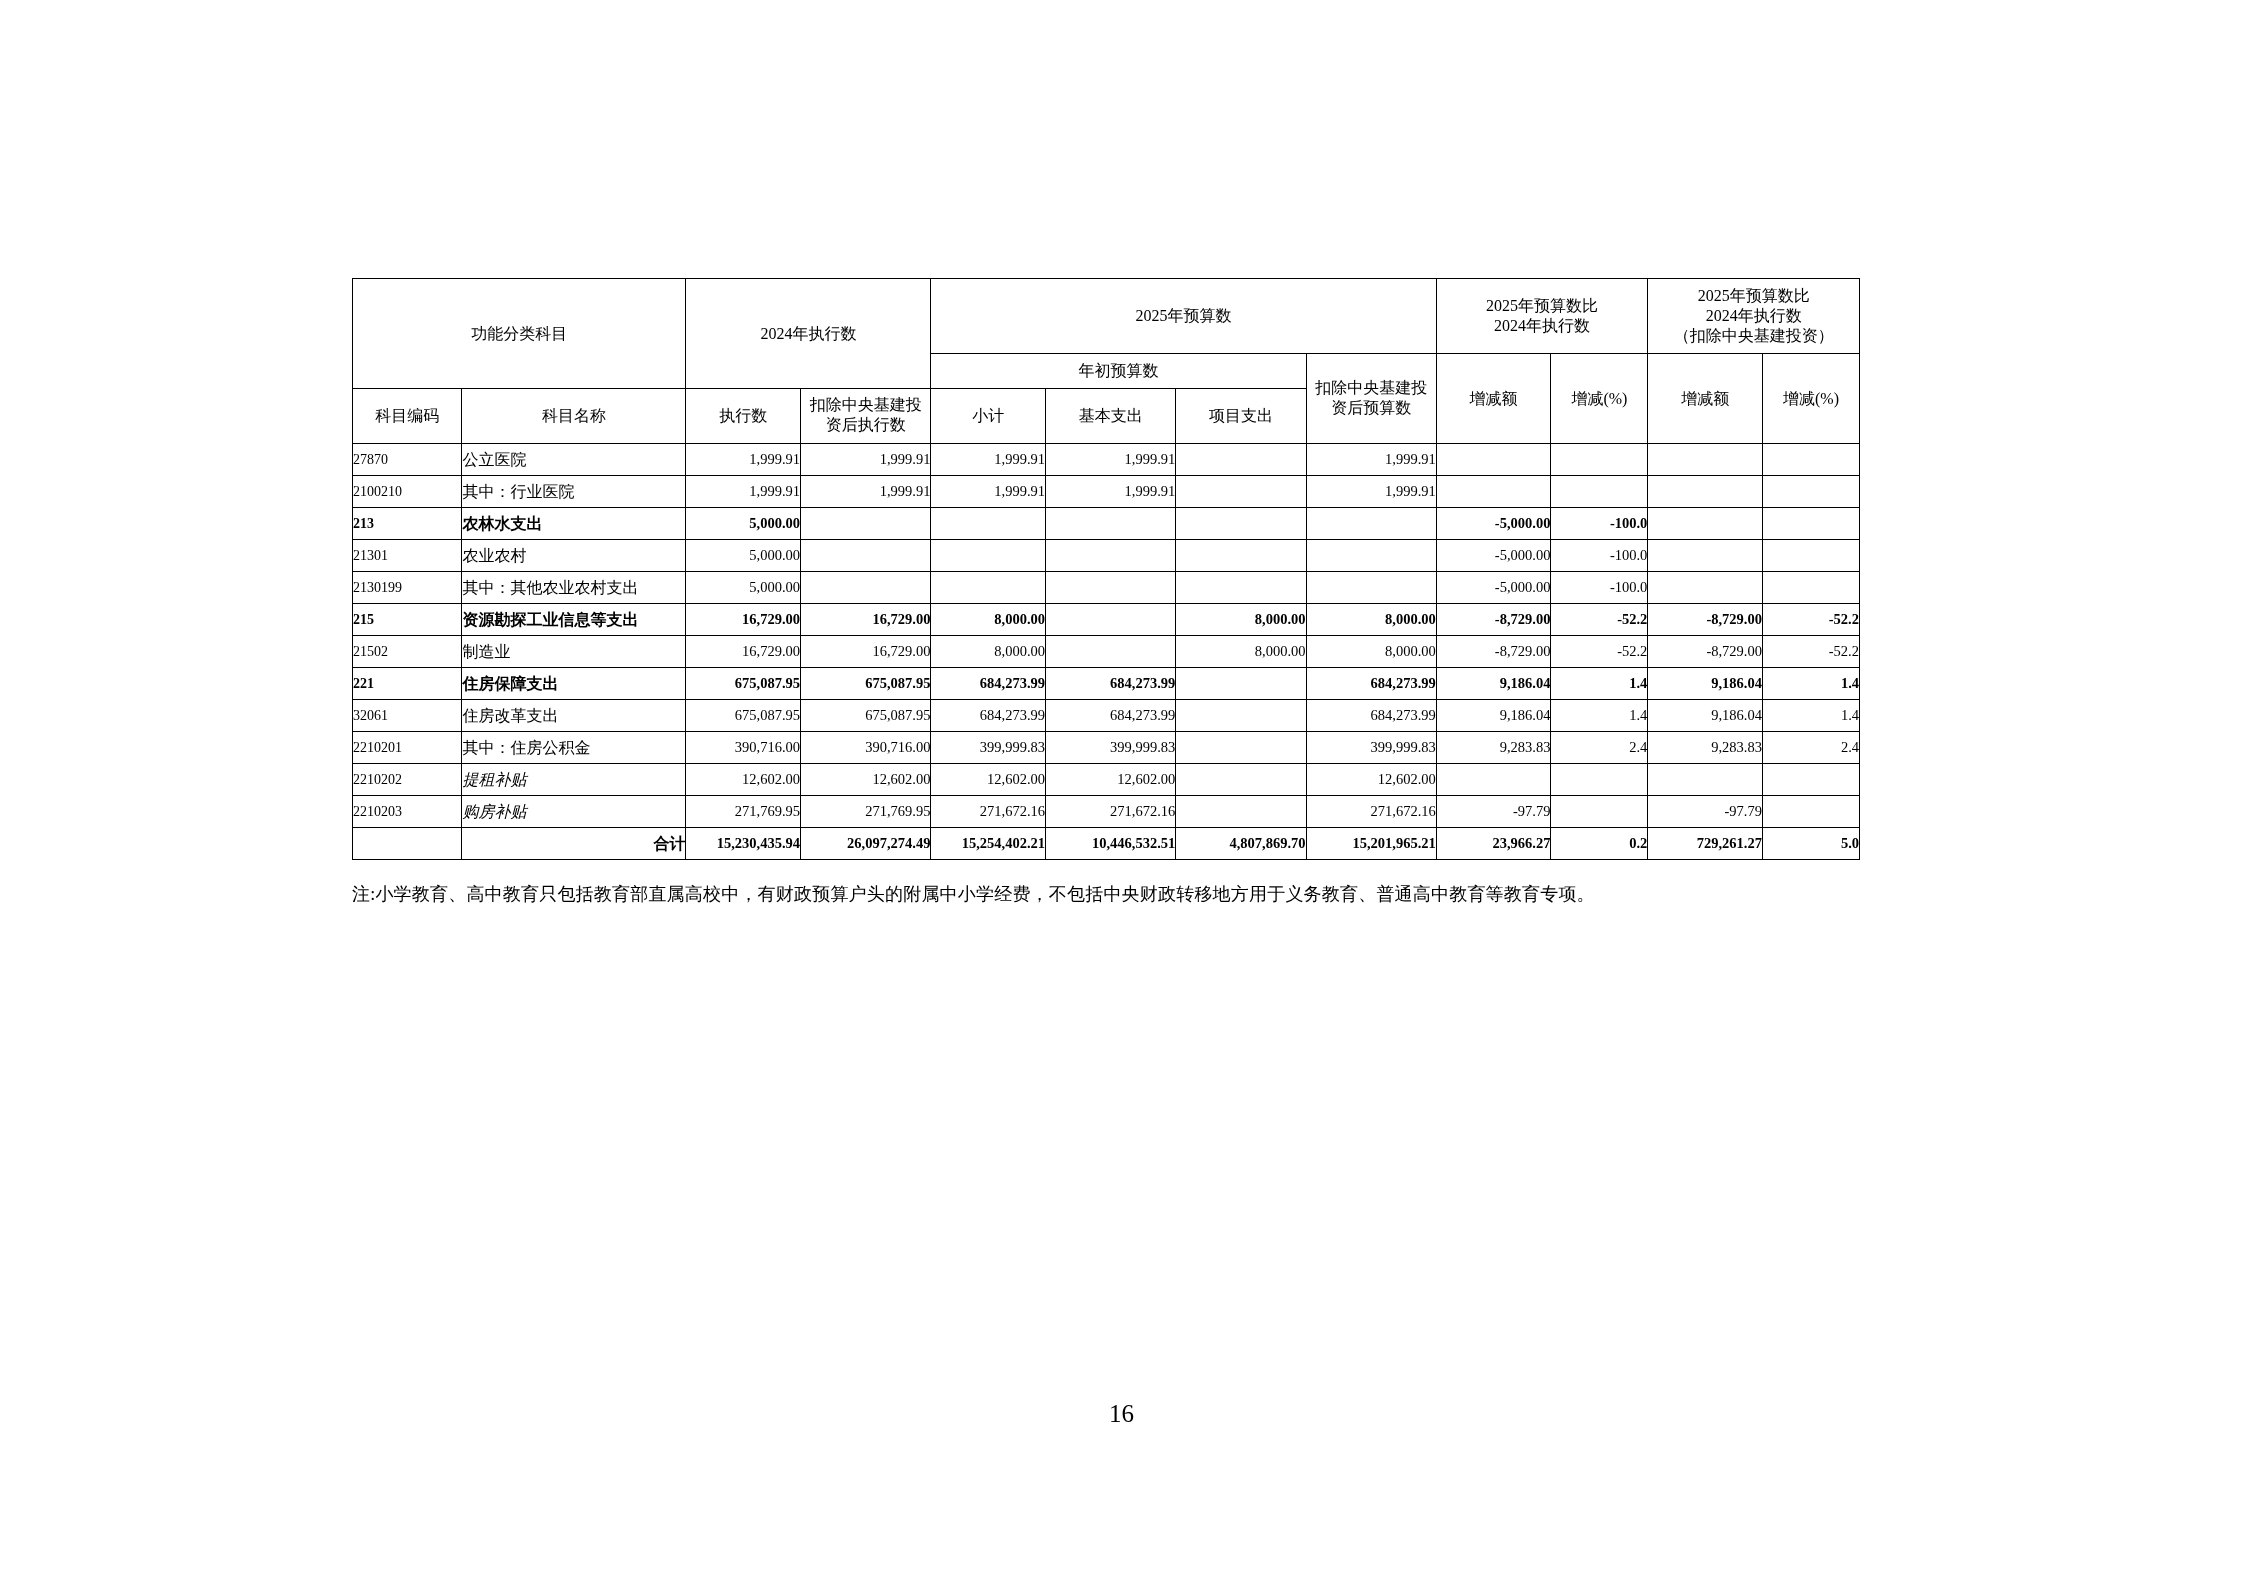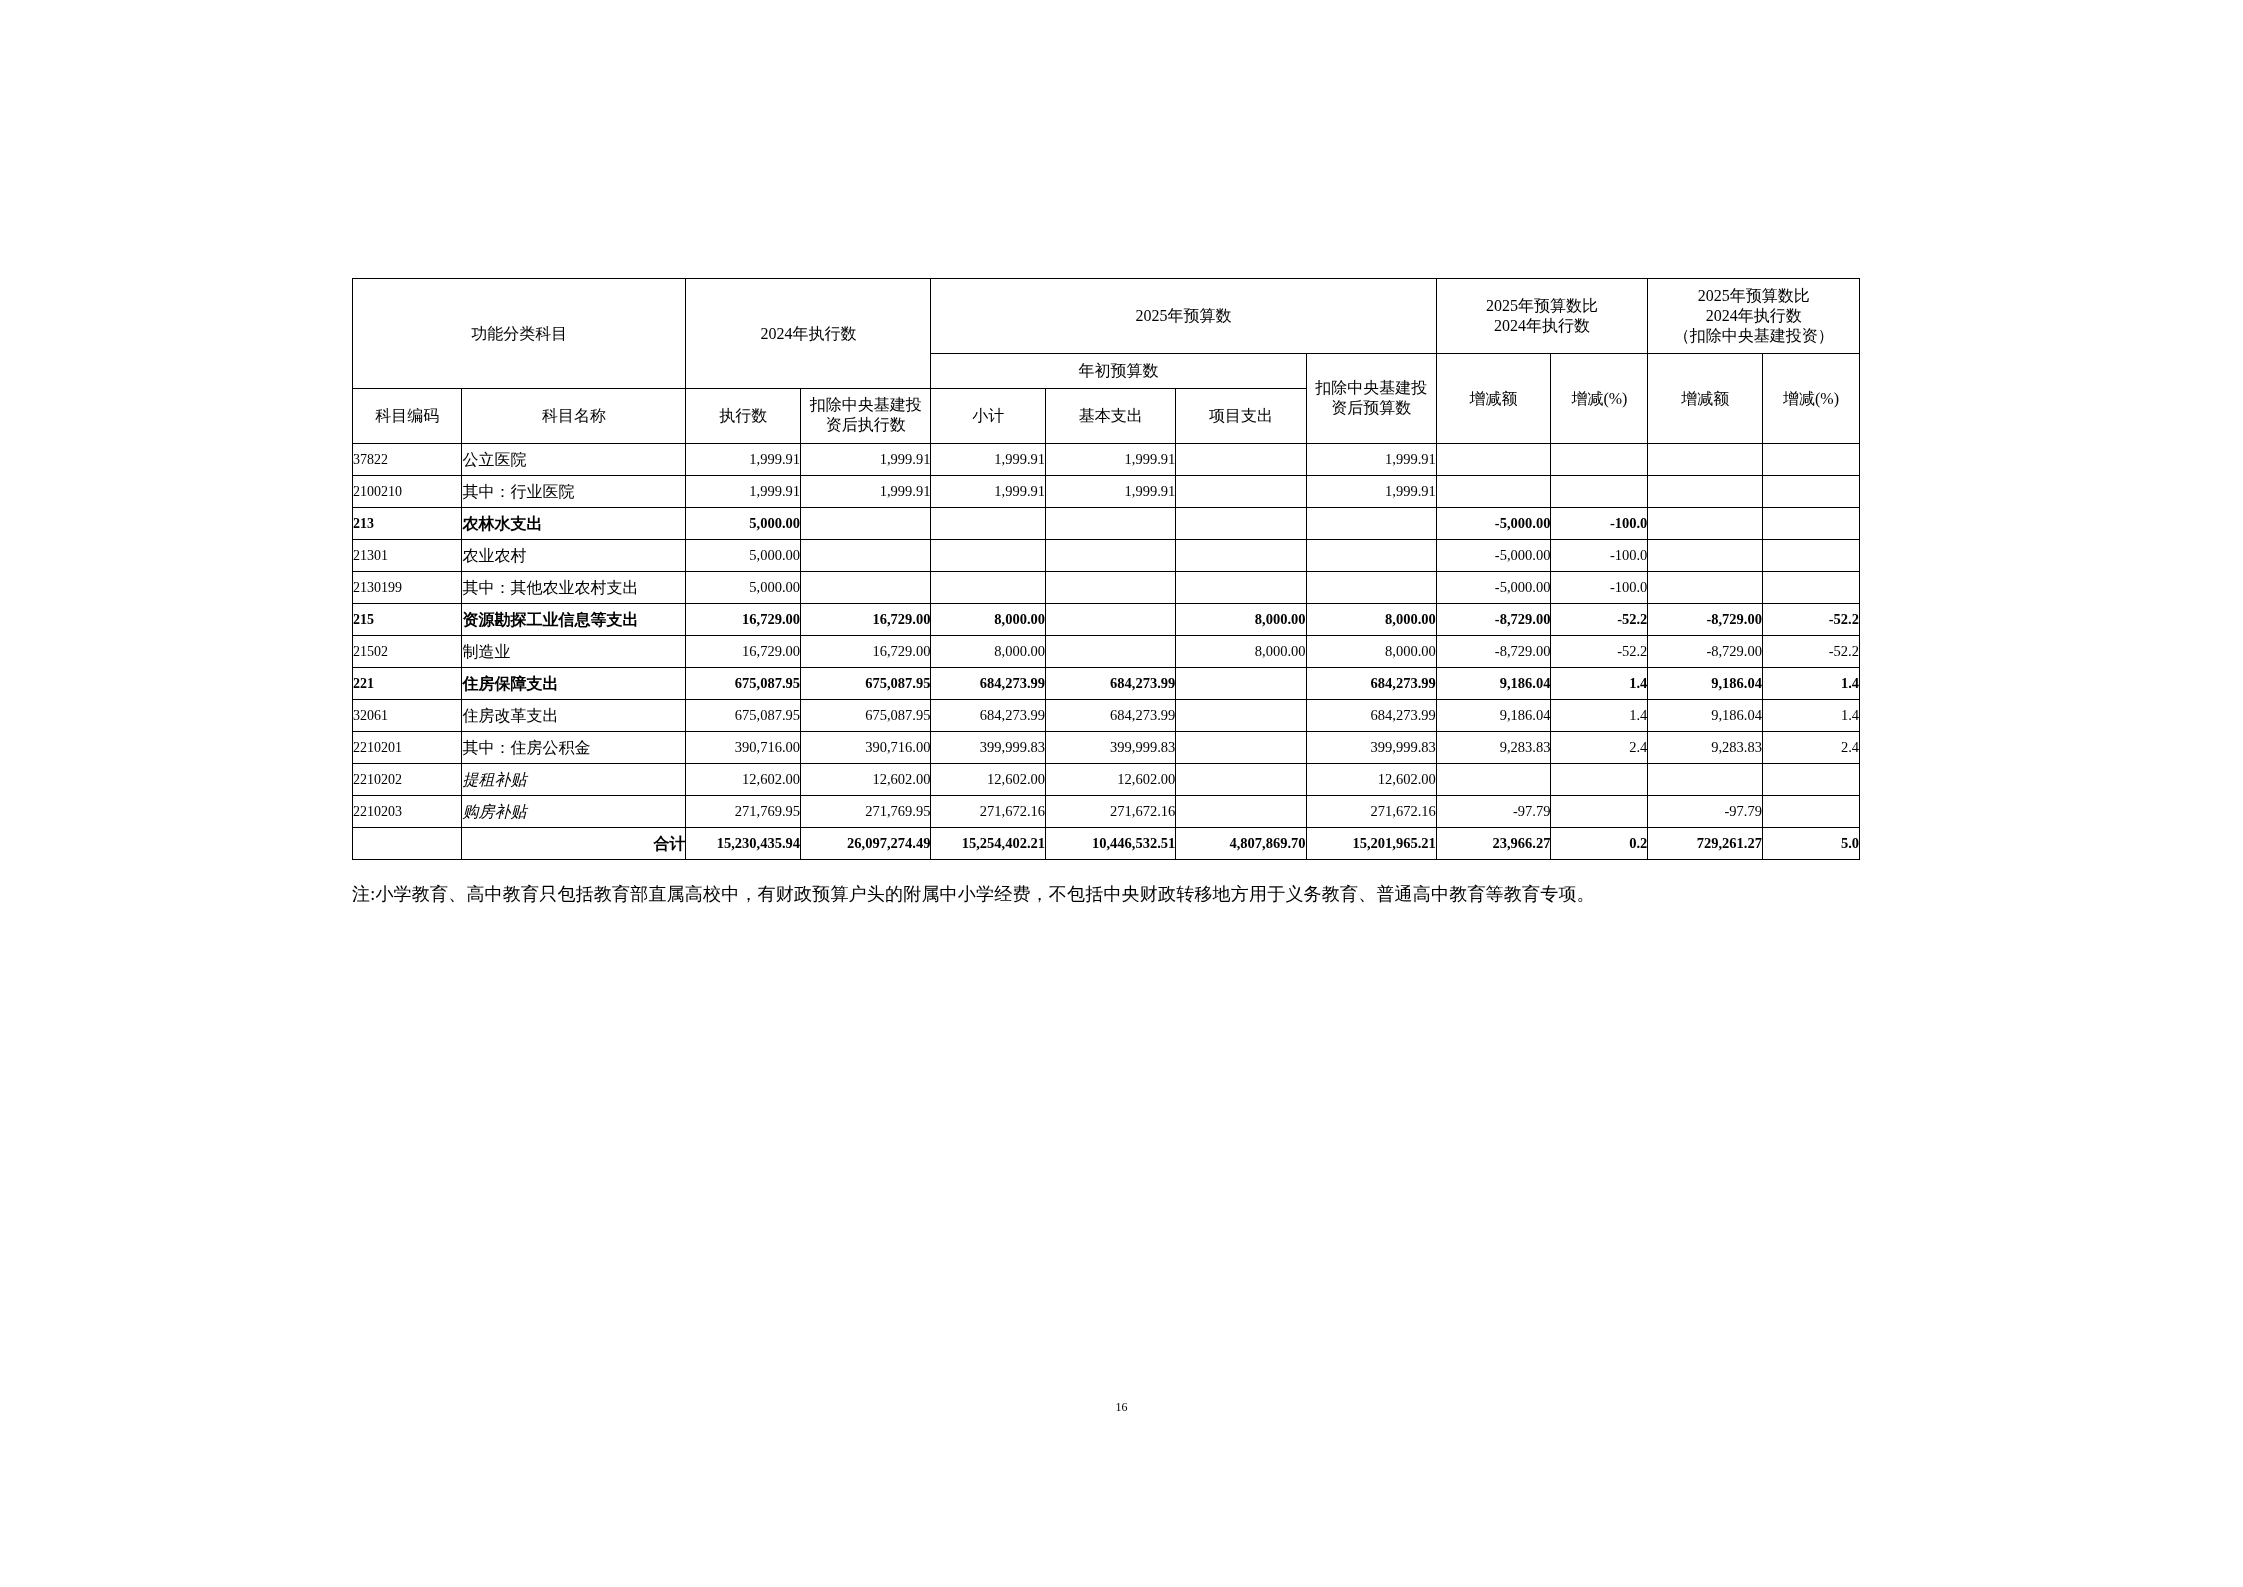--- a/index.html
+++ b/index.html
@@ -82,21 +82,21 @@
     font-size: 18px;
     font-family: "Liberation Serif", serif;
     letter-spacing: 0.2px;
   }
   .pageno {
     position: absolute;
     left: 0;
     top: 1400px;
     width: 2243px;
     text-align: center;
-    font-size: 12px;
+    font-size: 25px;
   }
   .two-line {
     display: block;
   }
 </style>
 </head>
 <body>
 
 <div class="page">
 
@@ -150,21 +150,21 @@
             <span class="two-line">扣除中央基建投</span>
             <span class="two-line">资后执行数</span>
           </th>
           <th>小计</th>
           <th>基本支出</th>
           <th>项目支出</th>
         </tr>
       </thead>
       <tbody id="table-body">
           <tr>
-            <td class="code">37822</td>
+            <td class="code">27870</td>
             <td class="name">公立医院</td>
             <td class="num">1,999.91</td>
             <td class="num">1,999.91</td>
             <td class="num">1,999.91</td>
             <td class="num">1,999.91</td>
             <td class="num"></td>
             <td class="num">1,999.91</td>
             <td class="num"></td>
             <td class="num"></td>
             <td class="num"></td>

